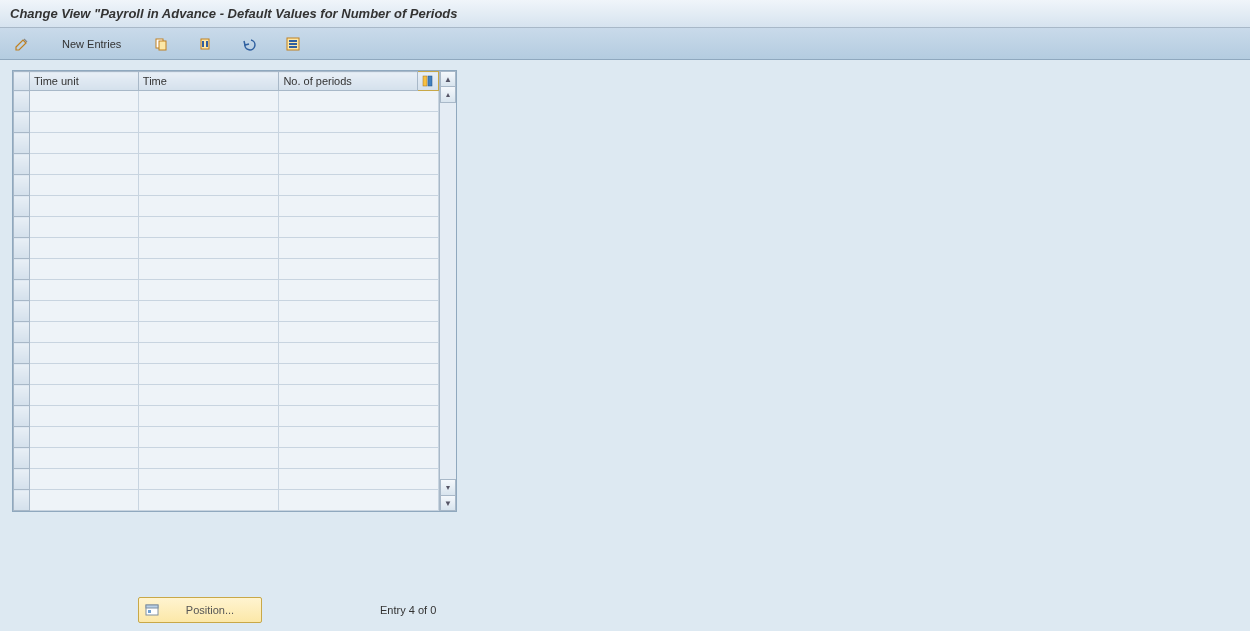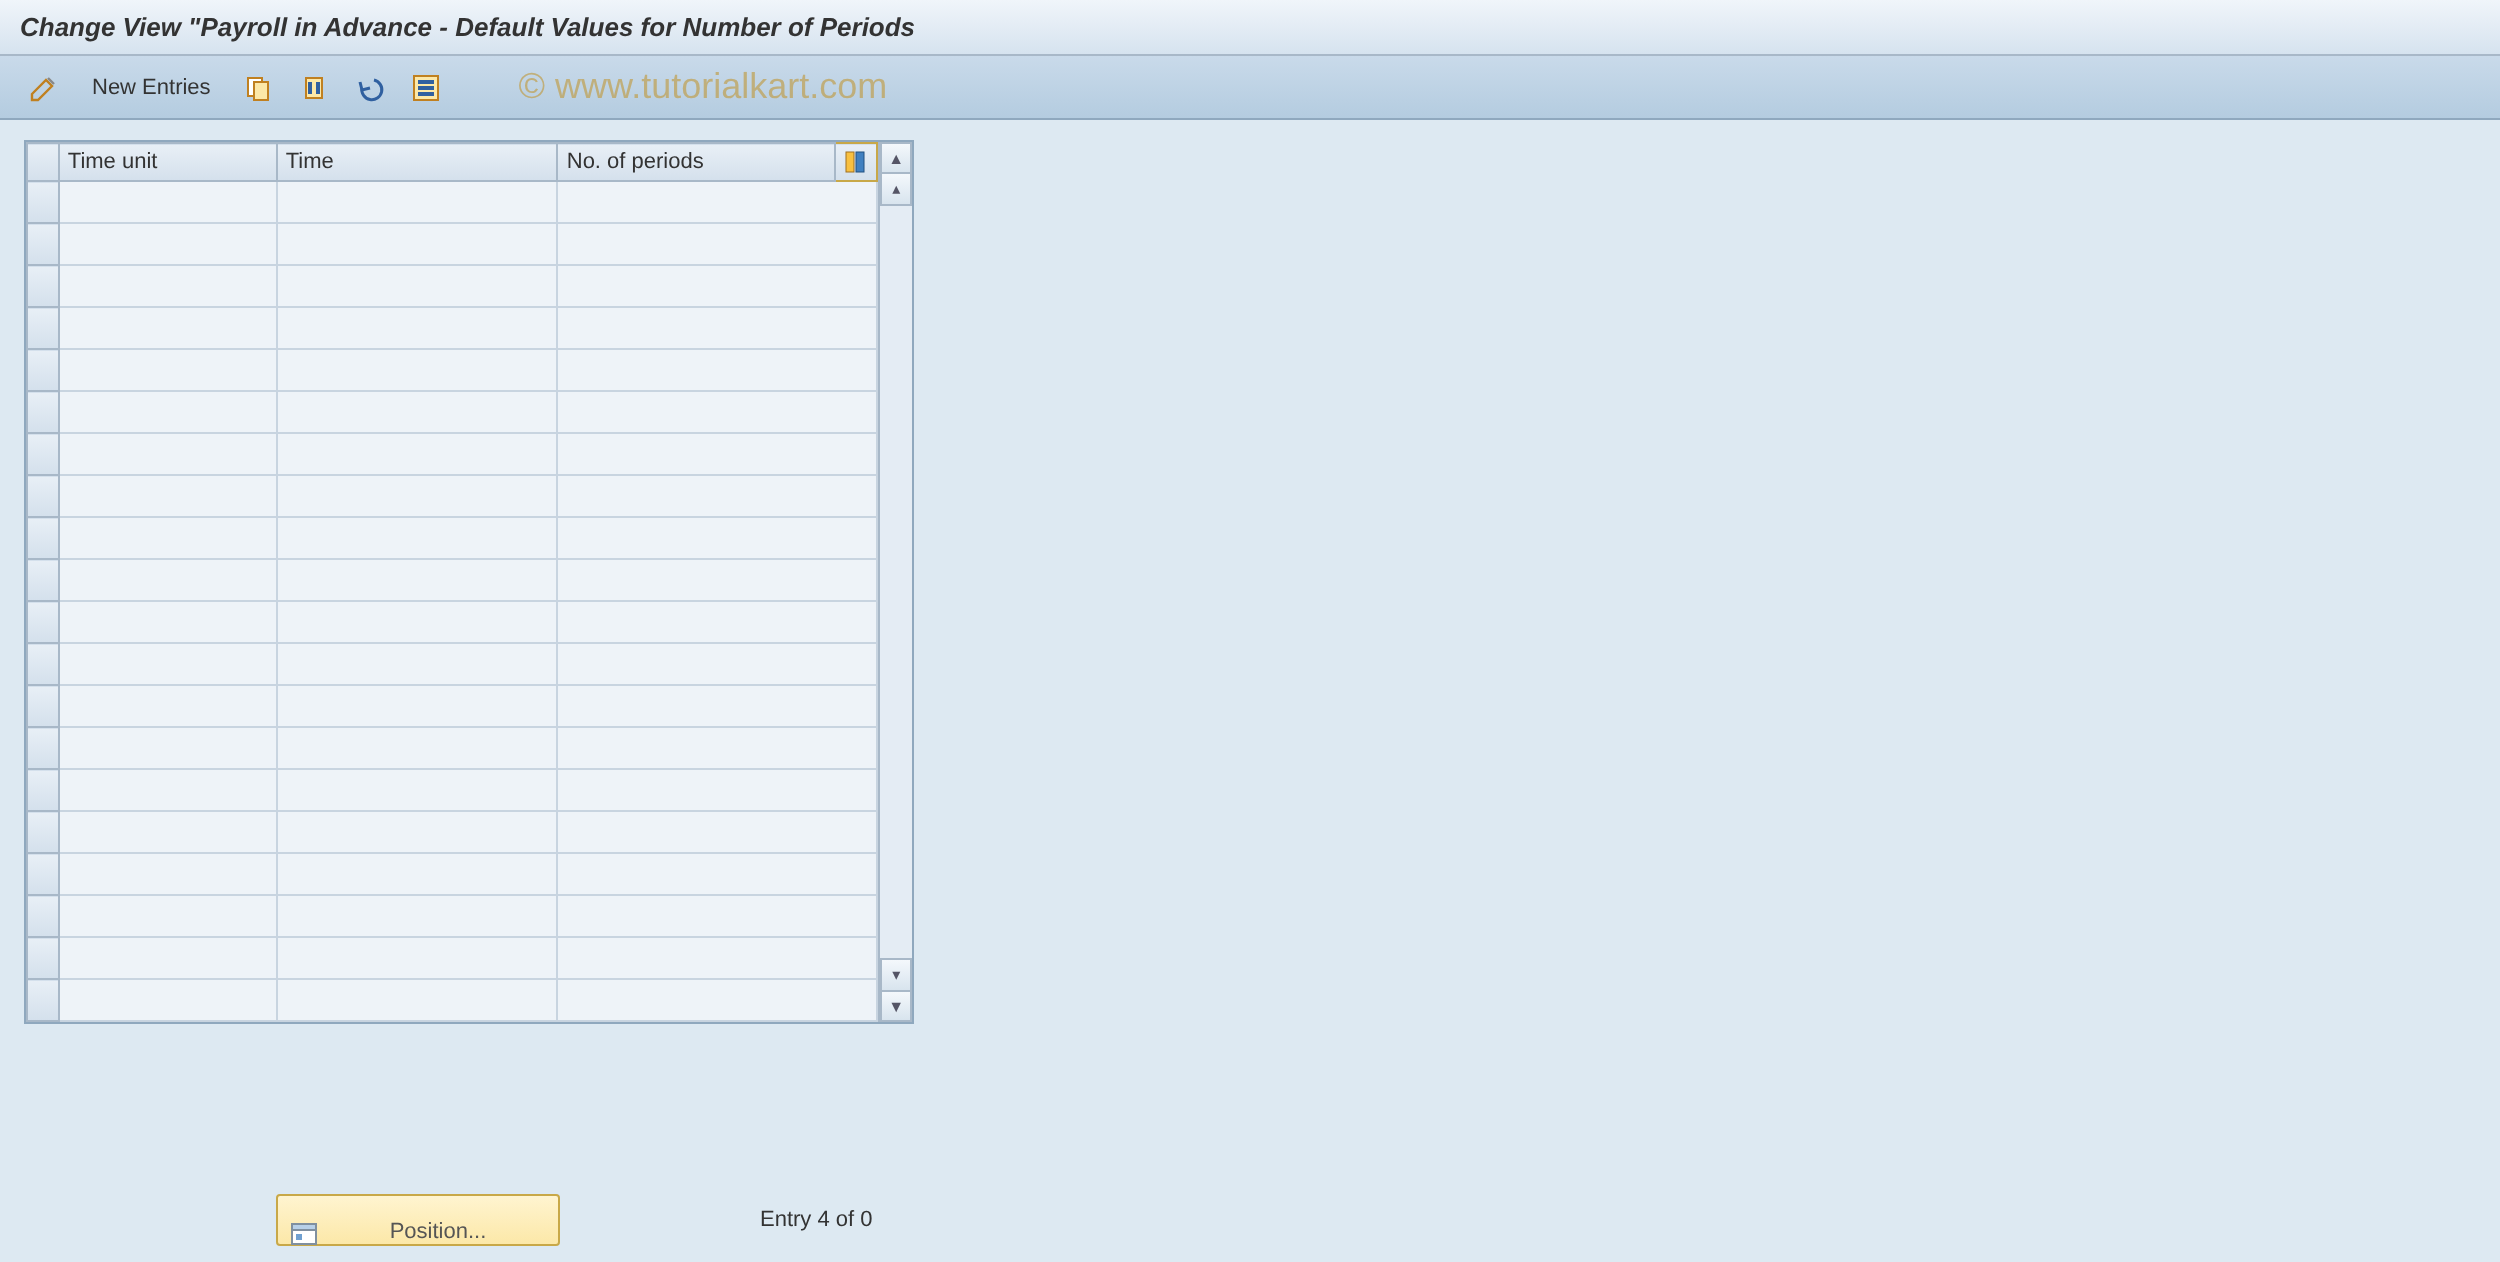--- a/index.html
+++ b/index.html
@@ -26,21 +26,21 @@
       font-size: 13px;
       color: #333;
     }
     .toolbar {
       background: linear-gradient(to bottom, #c9daea 0%, #b4cce0 100%);
       height: 32px;
       display: flex;
       align-items: center;
       padding: 0 10px;
       border-bottom: 1px solid #8fa8be;
-      gap: 4px;
+      gap: 20px;
     }
     .toolbar-btn {
       height: 22px;
       min-width: 24px;
       display: flex;
       align-items: center;
       justify-content: center;
       cursor: pointer;
       border-radius: 2px;
       padding: 0 2px;
@@ -127,25 +127,26 @@
       left: 0;
       right: 0;
       height: 22px;
       display: flex;
       align-items: center;
       padding: 0 12px;
     }
     .position-btn {
       position: absolute;
       left: 138px;
-      width: 142px;
+      width: 124px;
       height: 20px;
       background: linear-gradient(to bottom, #fff4d0 0%, #fce8a8 100%);
       border: 1px solid #c8a848;
       display: flex;
+      align-items: center;
       padding: 12px 6px;
       font-size: 11px;
       color: #555;
       cursor: pointer;
       border-radius: 2px;
     }
     .position-btn .pos-icon {
       margin-right: 6px;
     }
     .position-btn .pos-label { flex: 1; text-align: center; }
@@ -194,21 +195,20 @@
       </svg>
   </div>
   <div class="toolbar-btn">
     <svg width="16" height="16" viewBox="0 0 16 16">
         <rect x="2" y="2" width="12" height="12" fill="#fce8a8" stroke="#c08020"></rect>
         <rect x="4" y="4" width="8" height="2" fill="#3060a0"></rect>
         <rect x="4" y="7" width="8" height="2" fill="#3060a0"></rect>
         <rect x="4" y="10" width="8" height="2" fill="#3060a0"></rect>
       </svg>
   </div>
-  <span class="watermark">© www.tutorialkart.com</span>
 </div>
 
 <div class="content">
   <div class="table-wrap">
     <table class="grid-table">
       <thead>
         <tr>
           <th class="row-sel"></th>
           <th class="col-time">Time unit</th>
           <th class="col-name">Time</th>

